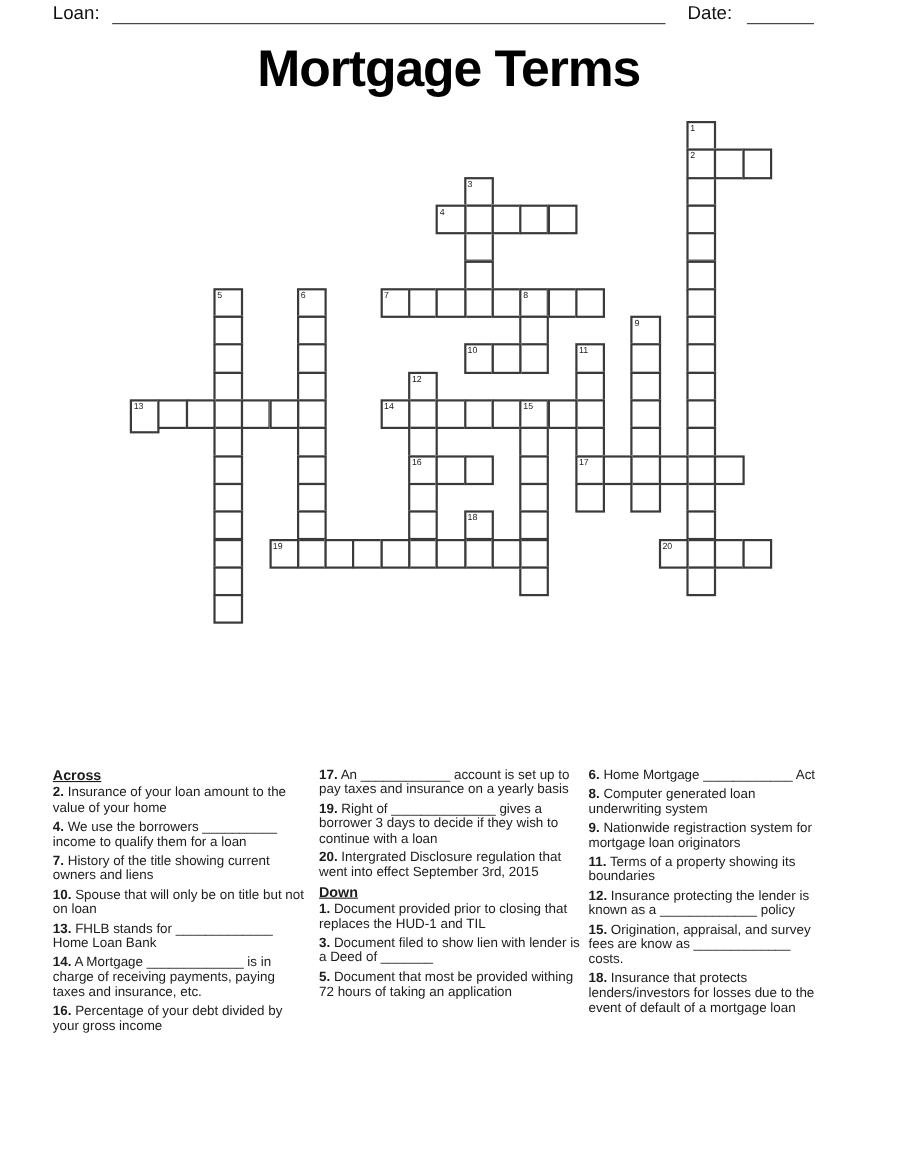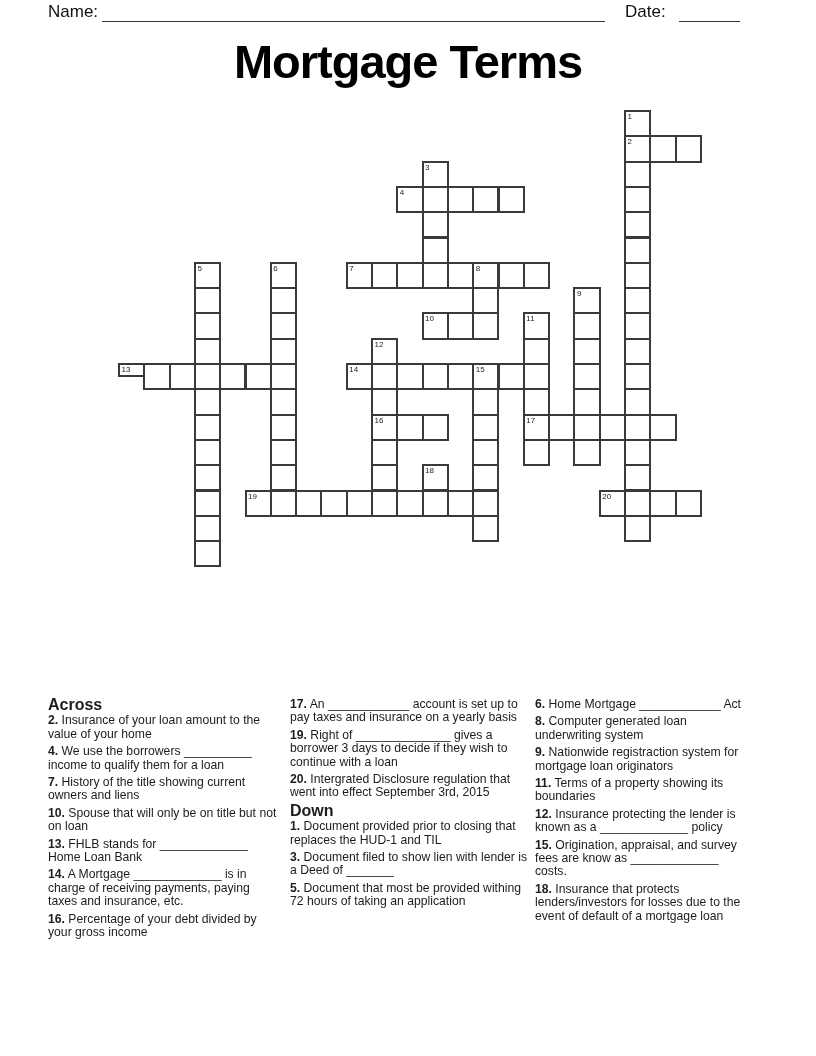--- a/index.html
+++ b/index.html
@@ -73,32 +73,33 @@
     top: 698px;
     font-size: 12.2px;
     line-height: 13.4px;
     color: #1c1c1c;
   }
   #clue-col-1 { left: 48px;  width: 232px; }
   #clue-col-2 { left: 290px; width: 240px; }
   #clue-col-3 { left: 535px; width: 218px; }
   .clue-header {
     font-weight: bold;
+    text-decoration: underline;
     margin-bottom: 3px;
-    font-size: 16px;
+    font-size: 13px;
   }
   .clue { margin-bottom: 4px; }
   .clue b { font-weight: bold; }
 </style>
 </head>
 <body>
 
 <div class="sheet">
 
-  <span class="hdr-label" id="name-label">Name:</span>
+  <span class="hdr-label" id="name-label">Loan:</span>
   <span class="hdr-line" id="name-line"></span>
 
   <span class="hdr-label" id="date-label">Date:</span>
   <span class="hdr-line" id="date-line"></span>
 
   <div class="title">Mortgage Terms</div>
 
   <div id="grid">
       <div class="cell" style="left: 506px; top: 0px; width: 27.3px; height: 27.3px;">
         <span class="num">1</span>
@@ -202,21 +203,21 @@
         <span class="num">12</span>
       </div>
       <div class="cell" style="left: 253px; top: 253px; width: 27.3px; height: 27.3px;"></div>
       <div class="cell" style="left: 253px; top: 278.3px; width: 27.3px; height: 27.3px;"></div>
       <div class="cell" style="left: 253px; top: 303.6px; width: 27.3px; height: 41px;">
         <span class="num">16</span>
       </div>
       <div class="cell" style="left: 253px; top: 328.9px; width: 27.3px; height: 27.3px;"></div>
       <div class="cell" style="left: 253px; top: 354.2px; width: 27.3px; height: 27.3px;"></div>
       <div class="cell" style="left: 253px; top: 379.5px; width: 27.3px; height: 27.3px;"></div>
-      <div class="cell" style="left: 0px; top: 253px; width: 27.3px; height: 14px;">
+      <div class="cell" style="left: 0px; top: 253px; width: 27.3px; height: 31px;">
         <span class="num">13</span>
       </div>
       <div class="cell" style="left: 25.3px; top: 253px; width: 27.3px; height: 27.3px;"></div>
       <div class="cell" style="left: 50.6px; top: 253px; width: 27.3px; height: 27.3px;"></div>
       <div class="cell" style="left: 101.2px; top: 253px; width: 27.3px; height: 27.3px;"></div>
       <div class="cell" style="left: 126.5px; top: 253px; width: 27.3px; height: 27.3px;"></div>
       <div class="cell" style="left: 227.7px; top: 253px; width: 27.3px; height: 27.3px;">
         <span class="num">14</span>
       </div>
       <div class="cell" style="left: 278.3px; top: 253px; width: 27.3px; height: 27.3px;"></div>

